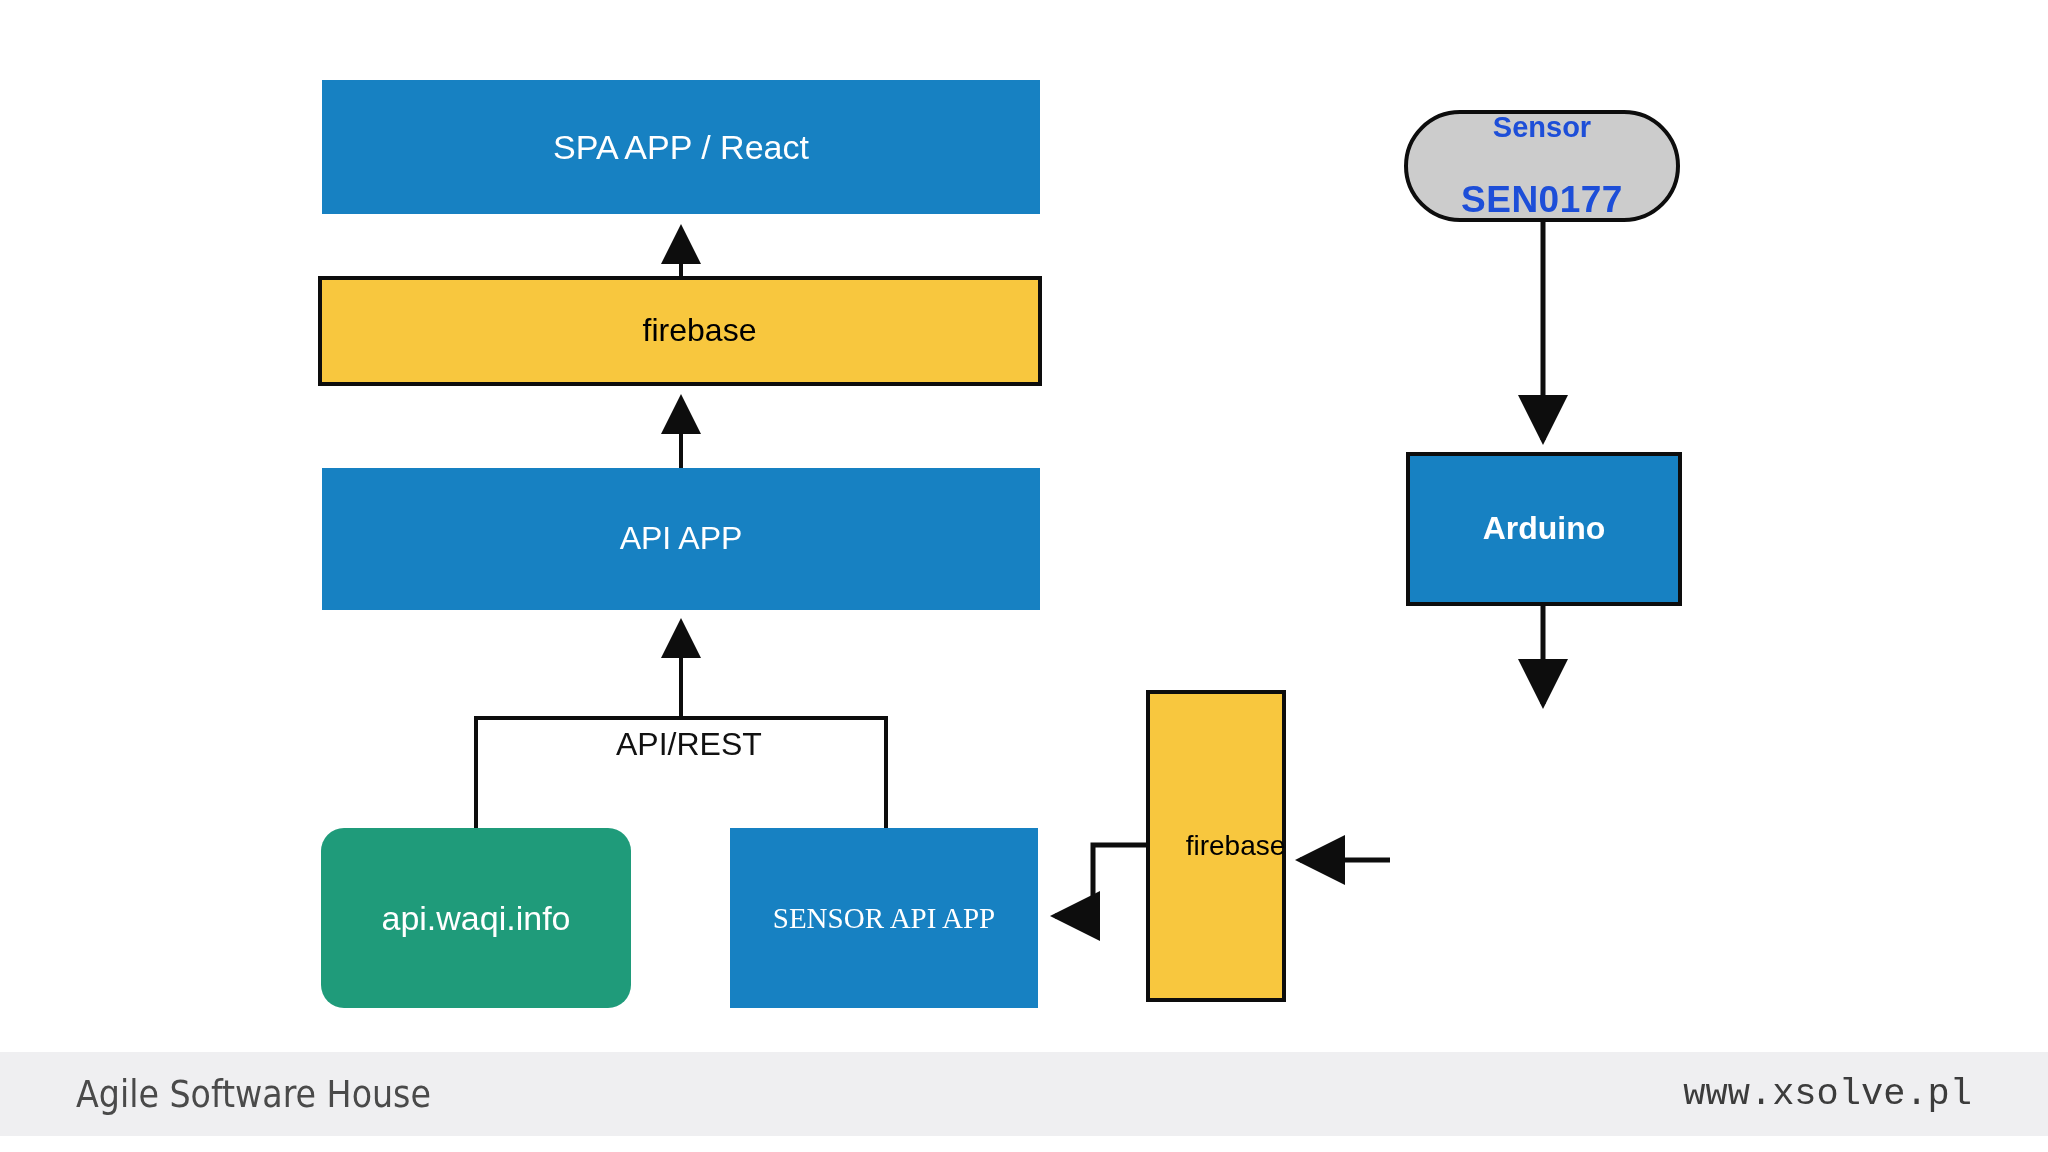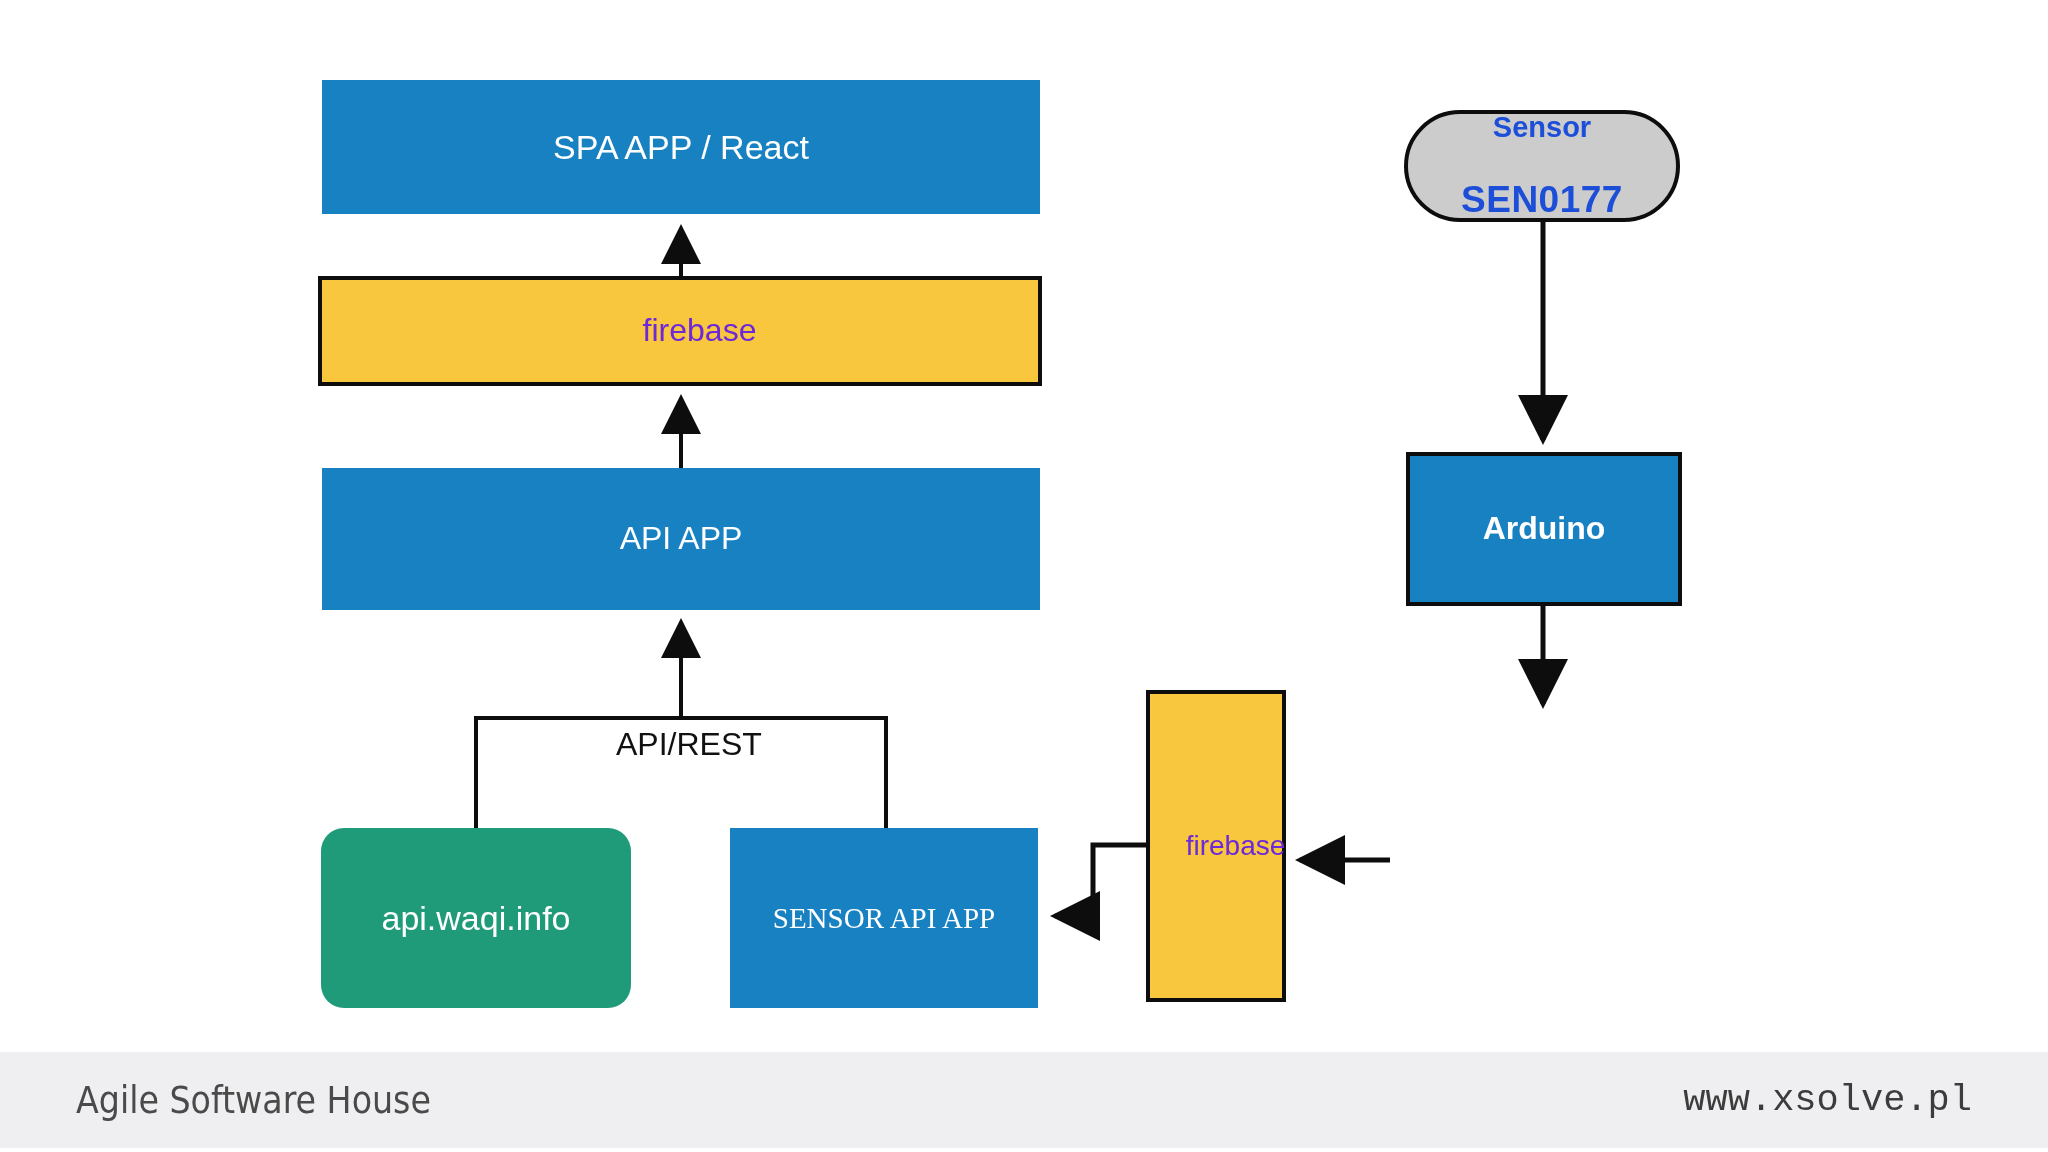--- a/index.html
+++ b/index.html
@@ -34,21 +34,21 @@
     line-height: 1.18;
     white-space: pre-line;
   }
 
   .node.blue {
     background: #1781c2;
     color: #ffffff;
   }
   .node.yellow {
     background: #f8c73e;
-    color: #6d28d9;
+    color: #000000;
     padding-left: 39px;
   }
   .node.green {
     background: #1f9b7a;
     color: #ffffff;
     border-radius: 23px;
   }
   .node.gray {
     background: #cccccc;
     color: #1d4ed8;
@@ -92,21 +92,21 @@
     width: 2048px; height: 1152px;
     pointer-events: none;
   }
 
   
   #footer {
     position: absolute;
     left: 0;
     top: 1052px;
     width: 2048px;
-    height: 96px;
+    height: 84px;
     background: #efeff1;
     display: flex;
     align-items: center;
     justify-content: space-between;
     box-sizing: border-box;
     padding: 16px 76px;
   }
   #footer-left {
     font-size: 37px;
     color: #4a4a4a;

